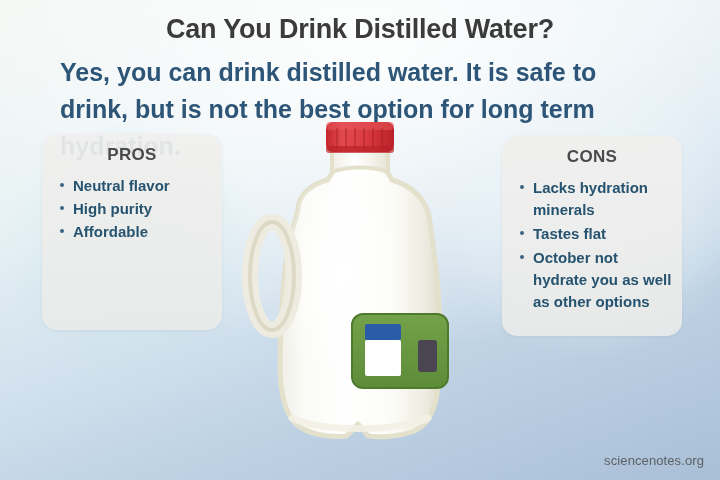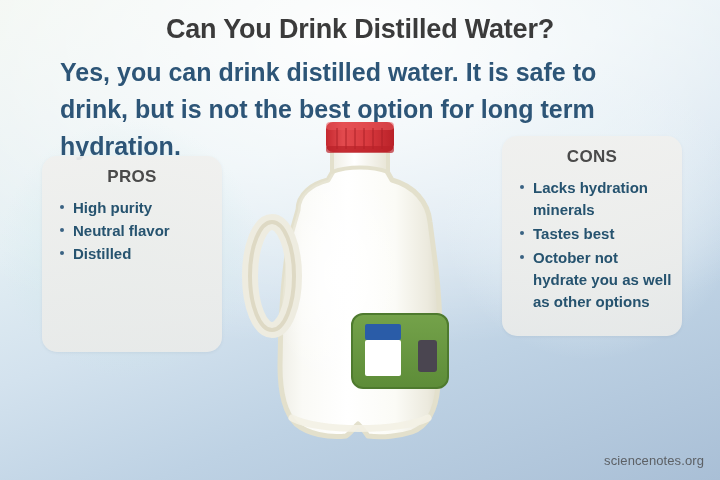--- a/index.html
+++ b/index.html
@@ -40,21 +40,21 @@
     color:#2d5577;
   }
 
   
   .panel{
     position:absolute;
     background:linear-gradient(180deg, rgba(240,240,238,0.93) 0%, rgba(234,235,233,0.90) 100%);
     border-radius:15px;
     box-shadow:0 1px 3px rgba(90,110,125,0.10);
   }
-  .panel-pros{left:42px;top:156px;width:180px;height:196px;}
+  .panel-pros{left:42px;top:134px;width:180px;height:196px;}
   .panel-cons{left:502px;top:136px;width:180px;height:200px;}
   .panel-head{
     text-align:center;margin-top:11px;
     font-size:17px;font-weight:bold;color:#4a4a4a;letter-spacing:0.3px;
   }
   .panel ul{
     list-style:none;margin:10px 0 0 0;padding:0 10px 0 16px;
   }
   .panel li{
     position:relative;
@@ -86,31 +86,31 @@
 
   <div class="bg-tint-left"></div>
   <div class="bg-tint-right"></div>
 
   <div class="title">Can You Drink Distilled Water?</div>
   <div class="subtitle">Yes, you can drink distilled water. It is safe to drink, but is not the best option for long term hydration.</div>
 
   <div class="panel panel-pros">
     <div class="panel-head">PROS</div>
     <ul>
+      <li>Neutral flavor</li>
       <li>High purity</li>
-      <li>Neutral flavor</li>
-      <li>Distilled</li>
+      <li>Affordable</li>
     </ul>
   </div>
 
   <div class="panel panel-cons">
     <div class="panel-head">CONS</div>
     <ul>
       <li>Lacks hydration minerals</li>
-      <li>Tastes best</li>
+      <li>Tastes flat</li>
       <li>October not hydrate you as well as other options</li>
     </ul>
   </div>
 
   <div class="jug">
     <svg viewBox="0 0 256 340" xmlns="http://www.w3.org/2000/svg">
       <defs>
         <linearGradient id="bodyGrad" x1="0" y1="0" x2="1" y2="0">
           <stop offset="0%" stop-color="#efeee6"></stop>
           <stop offset="14%" stop-color="#fafaf6"></stop>

